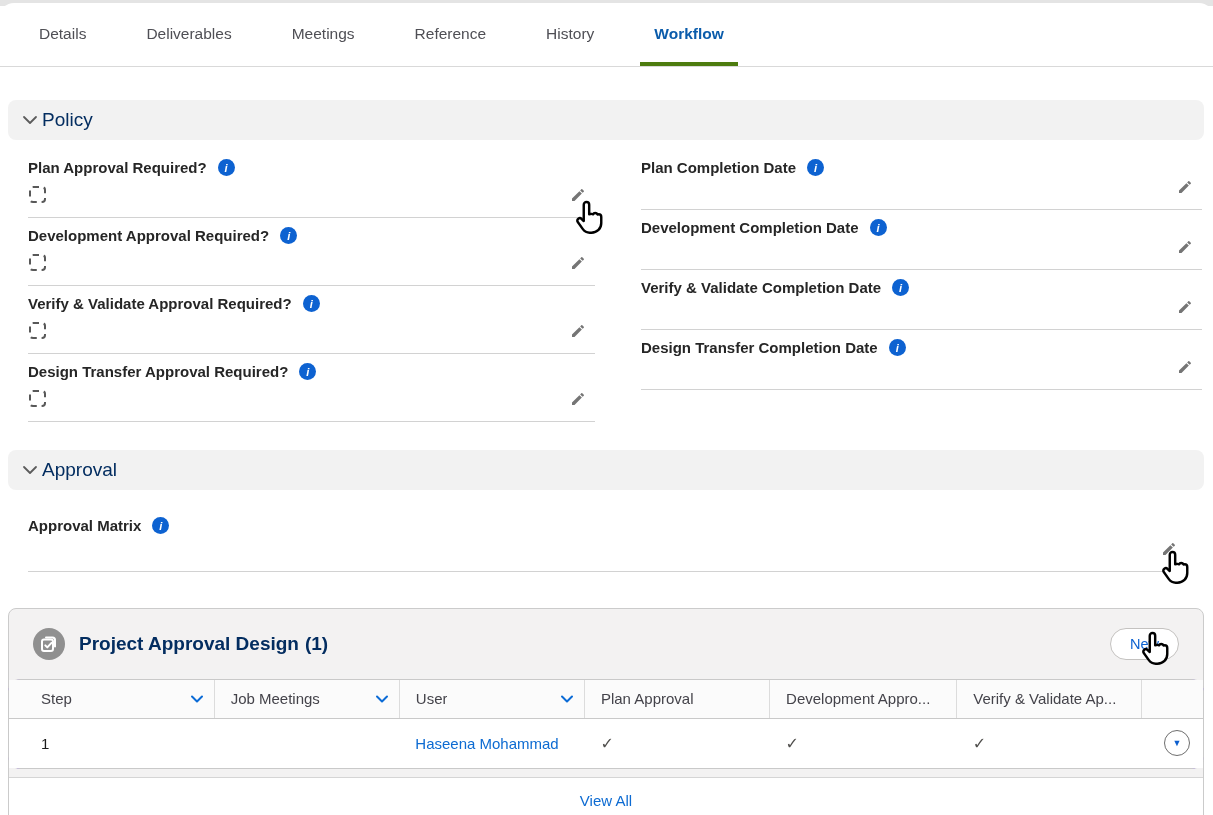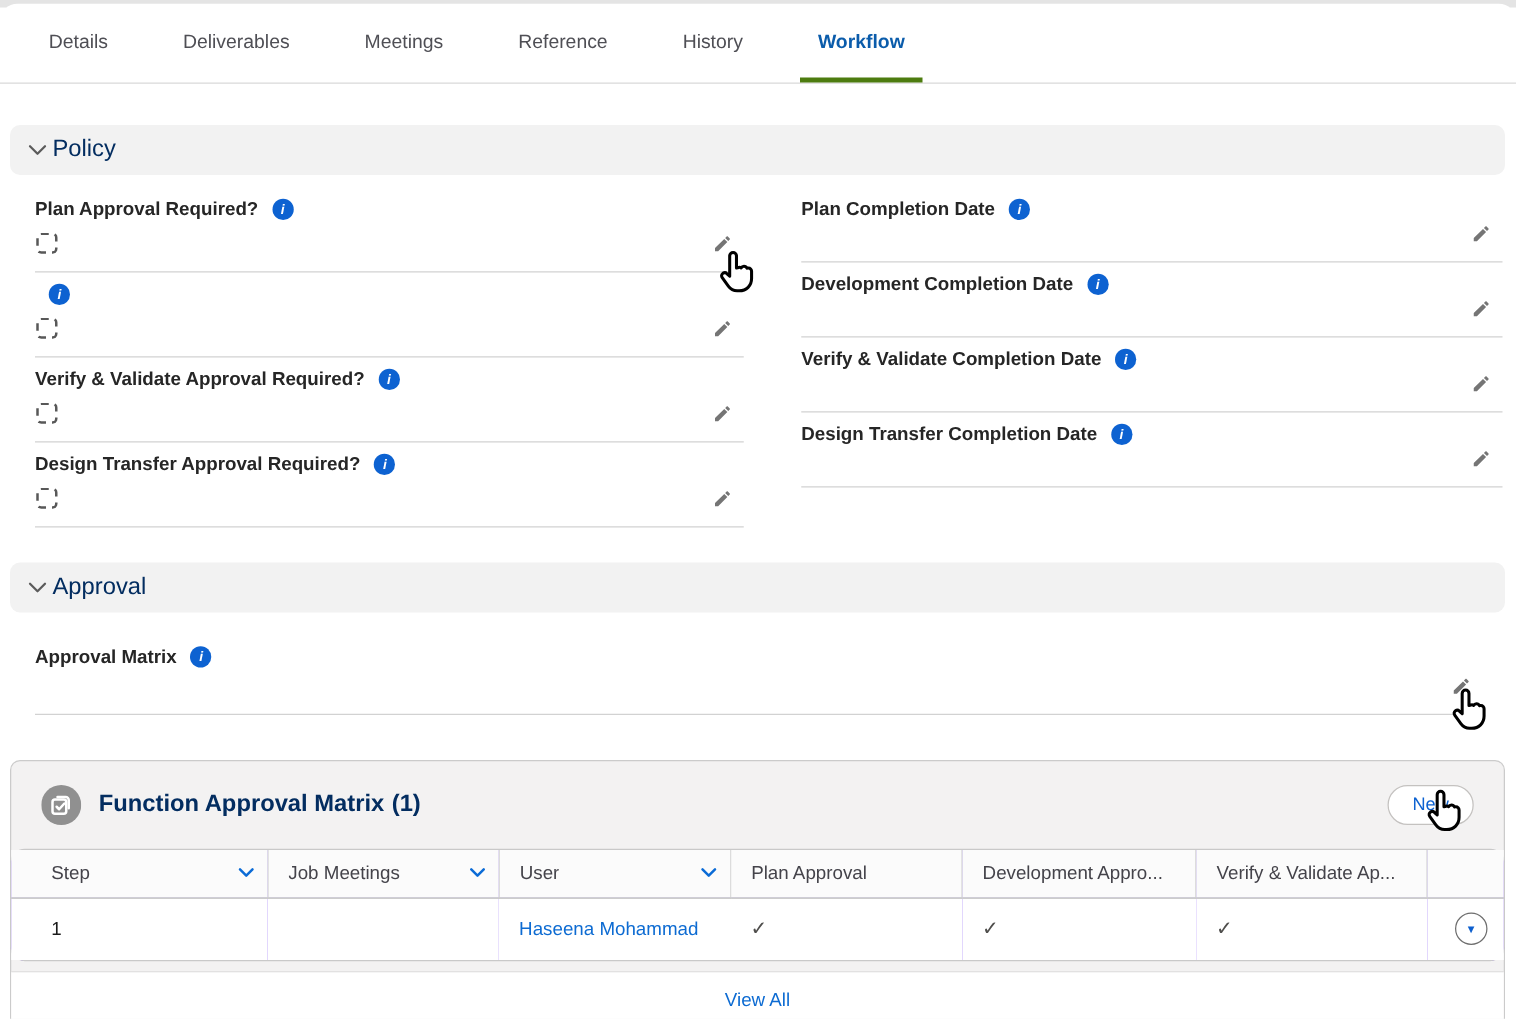--- a/index.html
+++ b/index.html
@@ -129,20 +129,21 @@
             <span class="cb"></span>
             <button class="pencil">
               <svg width="16" height="16" viewBox="0 0 24 24">
                   <path d="M3 17.2V21h3.8L17.8 9.9l-3.7-3.7L3 17.2zM20.7 7c.4-.4.4-1 0-1.4l-2.3-2.3c-.4-.4-1-.4-1.4 0l-1.8 1.8 3.7 3.7L20.7 7z"></path>
                 </svg>
             </button>
           </div>
 
           <div class="field f-left">
             <div class="lblrow">
+              <span class="flabel">Development Approval Required?</span>
               <span class="info">
                   <span>i</span>
                 </span>
             </div>
             <span class="cb"></span>
             <button class="pencil">
               <svg width="16" height="16" viewBox="0 0 24 24">
                   <path d="M3 17.2V21h3.8L17.8 9.9l-3.7-3.7L3 17.2zM20.7 7c.4-.4.4-1 0-1.4l-2.3-2.3c-.4-.4-1-.4-1.4 0l-1.8 1.8 3.7 3.7L20.7 7z"></path>
                 </svg>
             </button>
@@ -270,21 +271,21 @@
       <div class="card-head">
         <span class="obj-icon">
           <svg width="32" height="32" viewBox="0 0 32 32">
             <circle cx="16" cy="16" r="16" fill="#909090"></circle>
             <path d="M13 9.5h6.5a2.5 2.5 0 0 1 2.5 2.5v6.5" stroke="#fff" stroke-width="2" fill="none" stroke-linecap="round"></path>
             <rect x="9" y="11.5" width="11" height="11.5" rx="2" stroke="#fff" stroke-width="2" fill="none"></rect>
             <path d="M12.3 17.4l2 2 4.2-4.6" stroke="#fff" stroke-width="2" fill="none" stroke-linecap="round" stroke-linejoin="round"></path>
           </svg>
         </span>
         <h2 class="card-title">
-          <span>Function Approval Matrix</span>
+          <span>Project Approval Design</span>
           <span>(1)</span>
         </h2>
         <span class="spacer"></span>
         <button class="btn-new">New</button>
       </div>
 
       <div class="tablewrap">
         <table>
           <colgroup>
             <col class="c-step">

